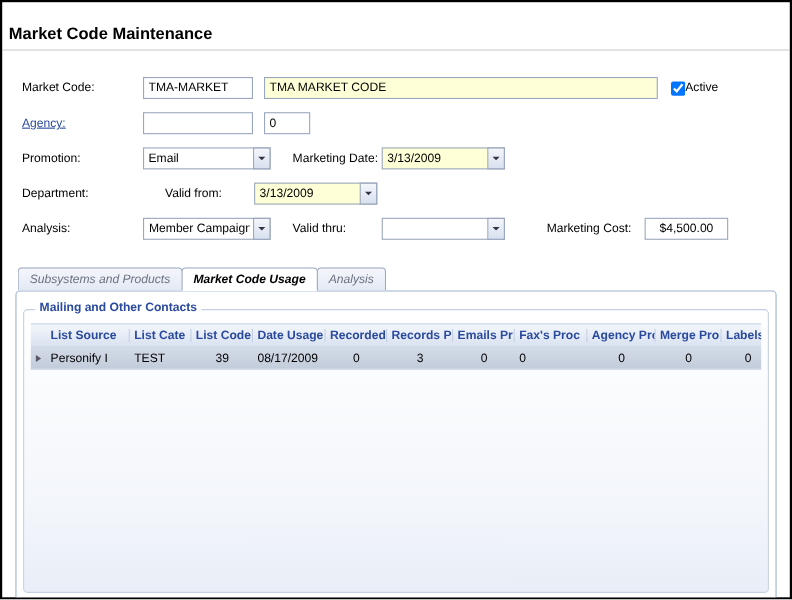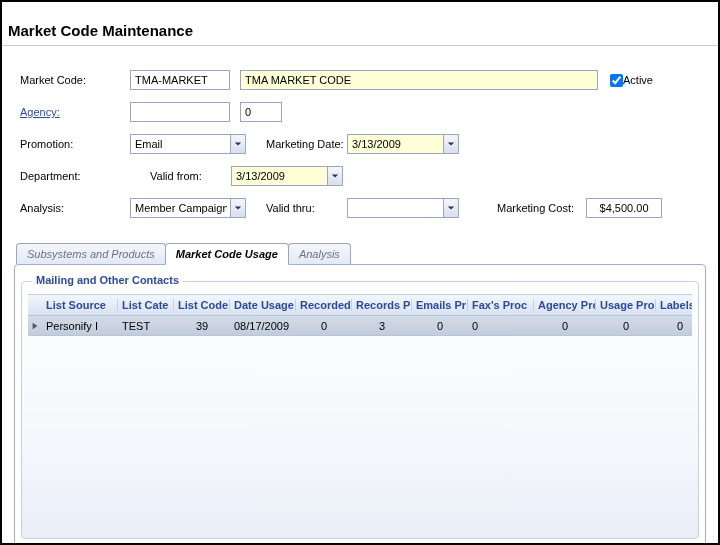--- a/index.html
+++ b/index.html
@@ -308,21 +308,21 @@
           <div class="hcell col-rowcaret"></div>
           <div class="hcell c1">List Source</div>
           <div class="hcell c2">List Cate</div>
           <div class="hcell c3">List Code</div>
           <div class="hcell c4">Date Usage</div>
           <div class="hcell c5">Recorded</div>
           <div class="hcell c6">Records P</div>
           <div class="hcell c7">Emails Pr</div>
           <div class="hcell c8">Fax's Proc</div>
           <div class="hcell c9">Agency Pro</div>
-          <div class="hcell c10">Usage Pro</div>
+          <div class="hcell c10">Merge Pro</div>
           <div class="hcell c11" style="border-right:none">Labels P</div>
         </div>
 
         <div class="grid-row">
           <div class="rowcaret col-rowcaret">
             <svg width="8" height="8" viewBox="0 0 10 10">
                 <path d="M2 1 L8 5 L2 9 Z" fill="#556"></path>
               </svg>
           </div>
           <div class="cell c1">Personify I</div>

